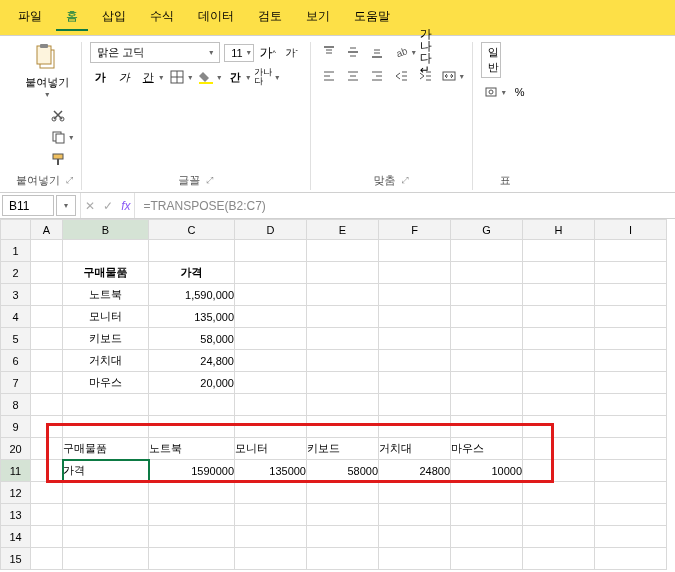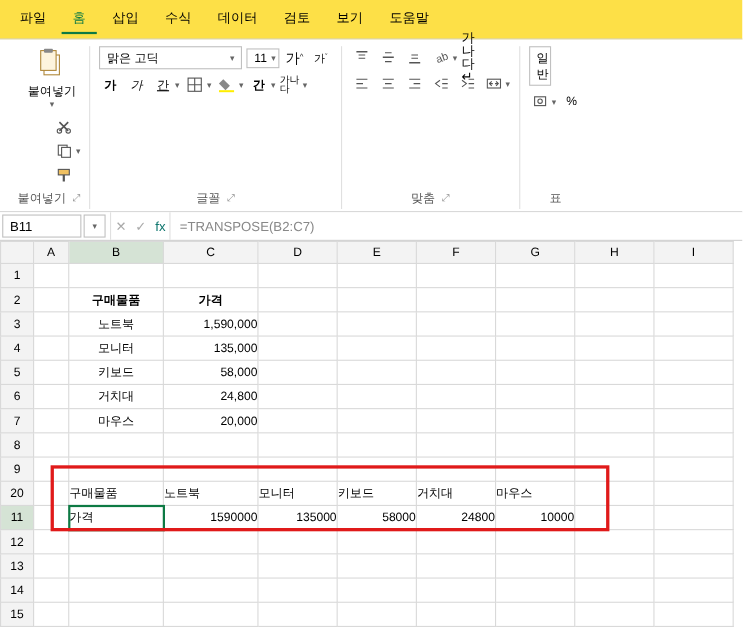--- a/index.html
+++ b/index.html
@@ -26,21 +26,21 @@
     
     
     .paste-block { display: flex; gap: 4px; align-items: flex-end; }
     .paste-big { display: flex; flex-direction: column; align-items: center; padding: 2px 4px; cursor: pointer; }
     .paste-small-col { display: flex; flex-direction: column; gap: 2px; }
     
     .align-btn svg { width: 14px; height: 14px; }
     
     
     .formula-bar { display: flex; align-items: stretch; border-bottom: 1px solid #d0d0d0; background: #fff; height: 26px; }
-    .name-box { width: 72px; border: 1px solid #c0c0c0; display: flex; align-items: center; padding: 0 6px; margin: 2px; }
+    .name-box { width: 52px; border: 1px solid #c0c0c0; display: flex; align-items: center; padding: 0 6px; margin: 2px; }
     .fb-dd { width: 20px; display: flex; align-items: center; justify-content: center; border: 1px solid #c0c0c0; margin: 2px 4px 2px 0; }
     .fb-btns { display: flex; align-items: center; padding: 0 4px; gap: 8px; border-left: 1px solid #e0e0e0; border-right: 1px solid #e0e0e0; }
     .formula-input { flex: 1; display: flex; align-items: center; padding: 0 8px; color: #888; }
     
     
     .grid-area { position: relative; overflow: hidden; }
     table.sheet { border-collapse: collapse; table-layout: fixed; }
     .sheet th, .sheet td { border: 1px solid #d9d9d9; height: 22px; font-size: 11px; padding: 0; }
     .sheet .colhead th { background: #f3f3f3; text-align: center; font-weight: normal; height: 20px; }
     .sheet .rowhead { background: #f3f3f3; text-align: center; font-weight: normal; width: 30px; }
@@ -305,21 +305,21 @@
 <div class="formula-bar">
   <div class="name-box">
     <span>B11</span>
   </div>
   <div class="fb-dd">
       <span class="chev">▾</span>
     </div>
   <div class="fb-btns">
     <span style="color:#aaa">✕</span>
     <span style="color:#aaa">✓</span>
-    <span style="color:#0f766e">fx</span>
+    <span style="font-style:italic; color:#8b5cf6">fx</span>
   </div>
   <div class="formula-input">
     <span>=TRANSPOSE(B2:C7)</span>
   </div>
 </div>
 
 <div class="grid-area">
 <table class="sheet">
   <colgroup>
     <col class="corner">

